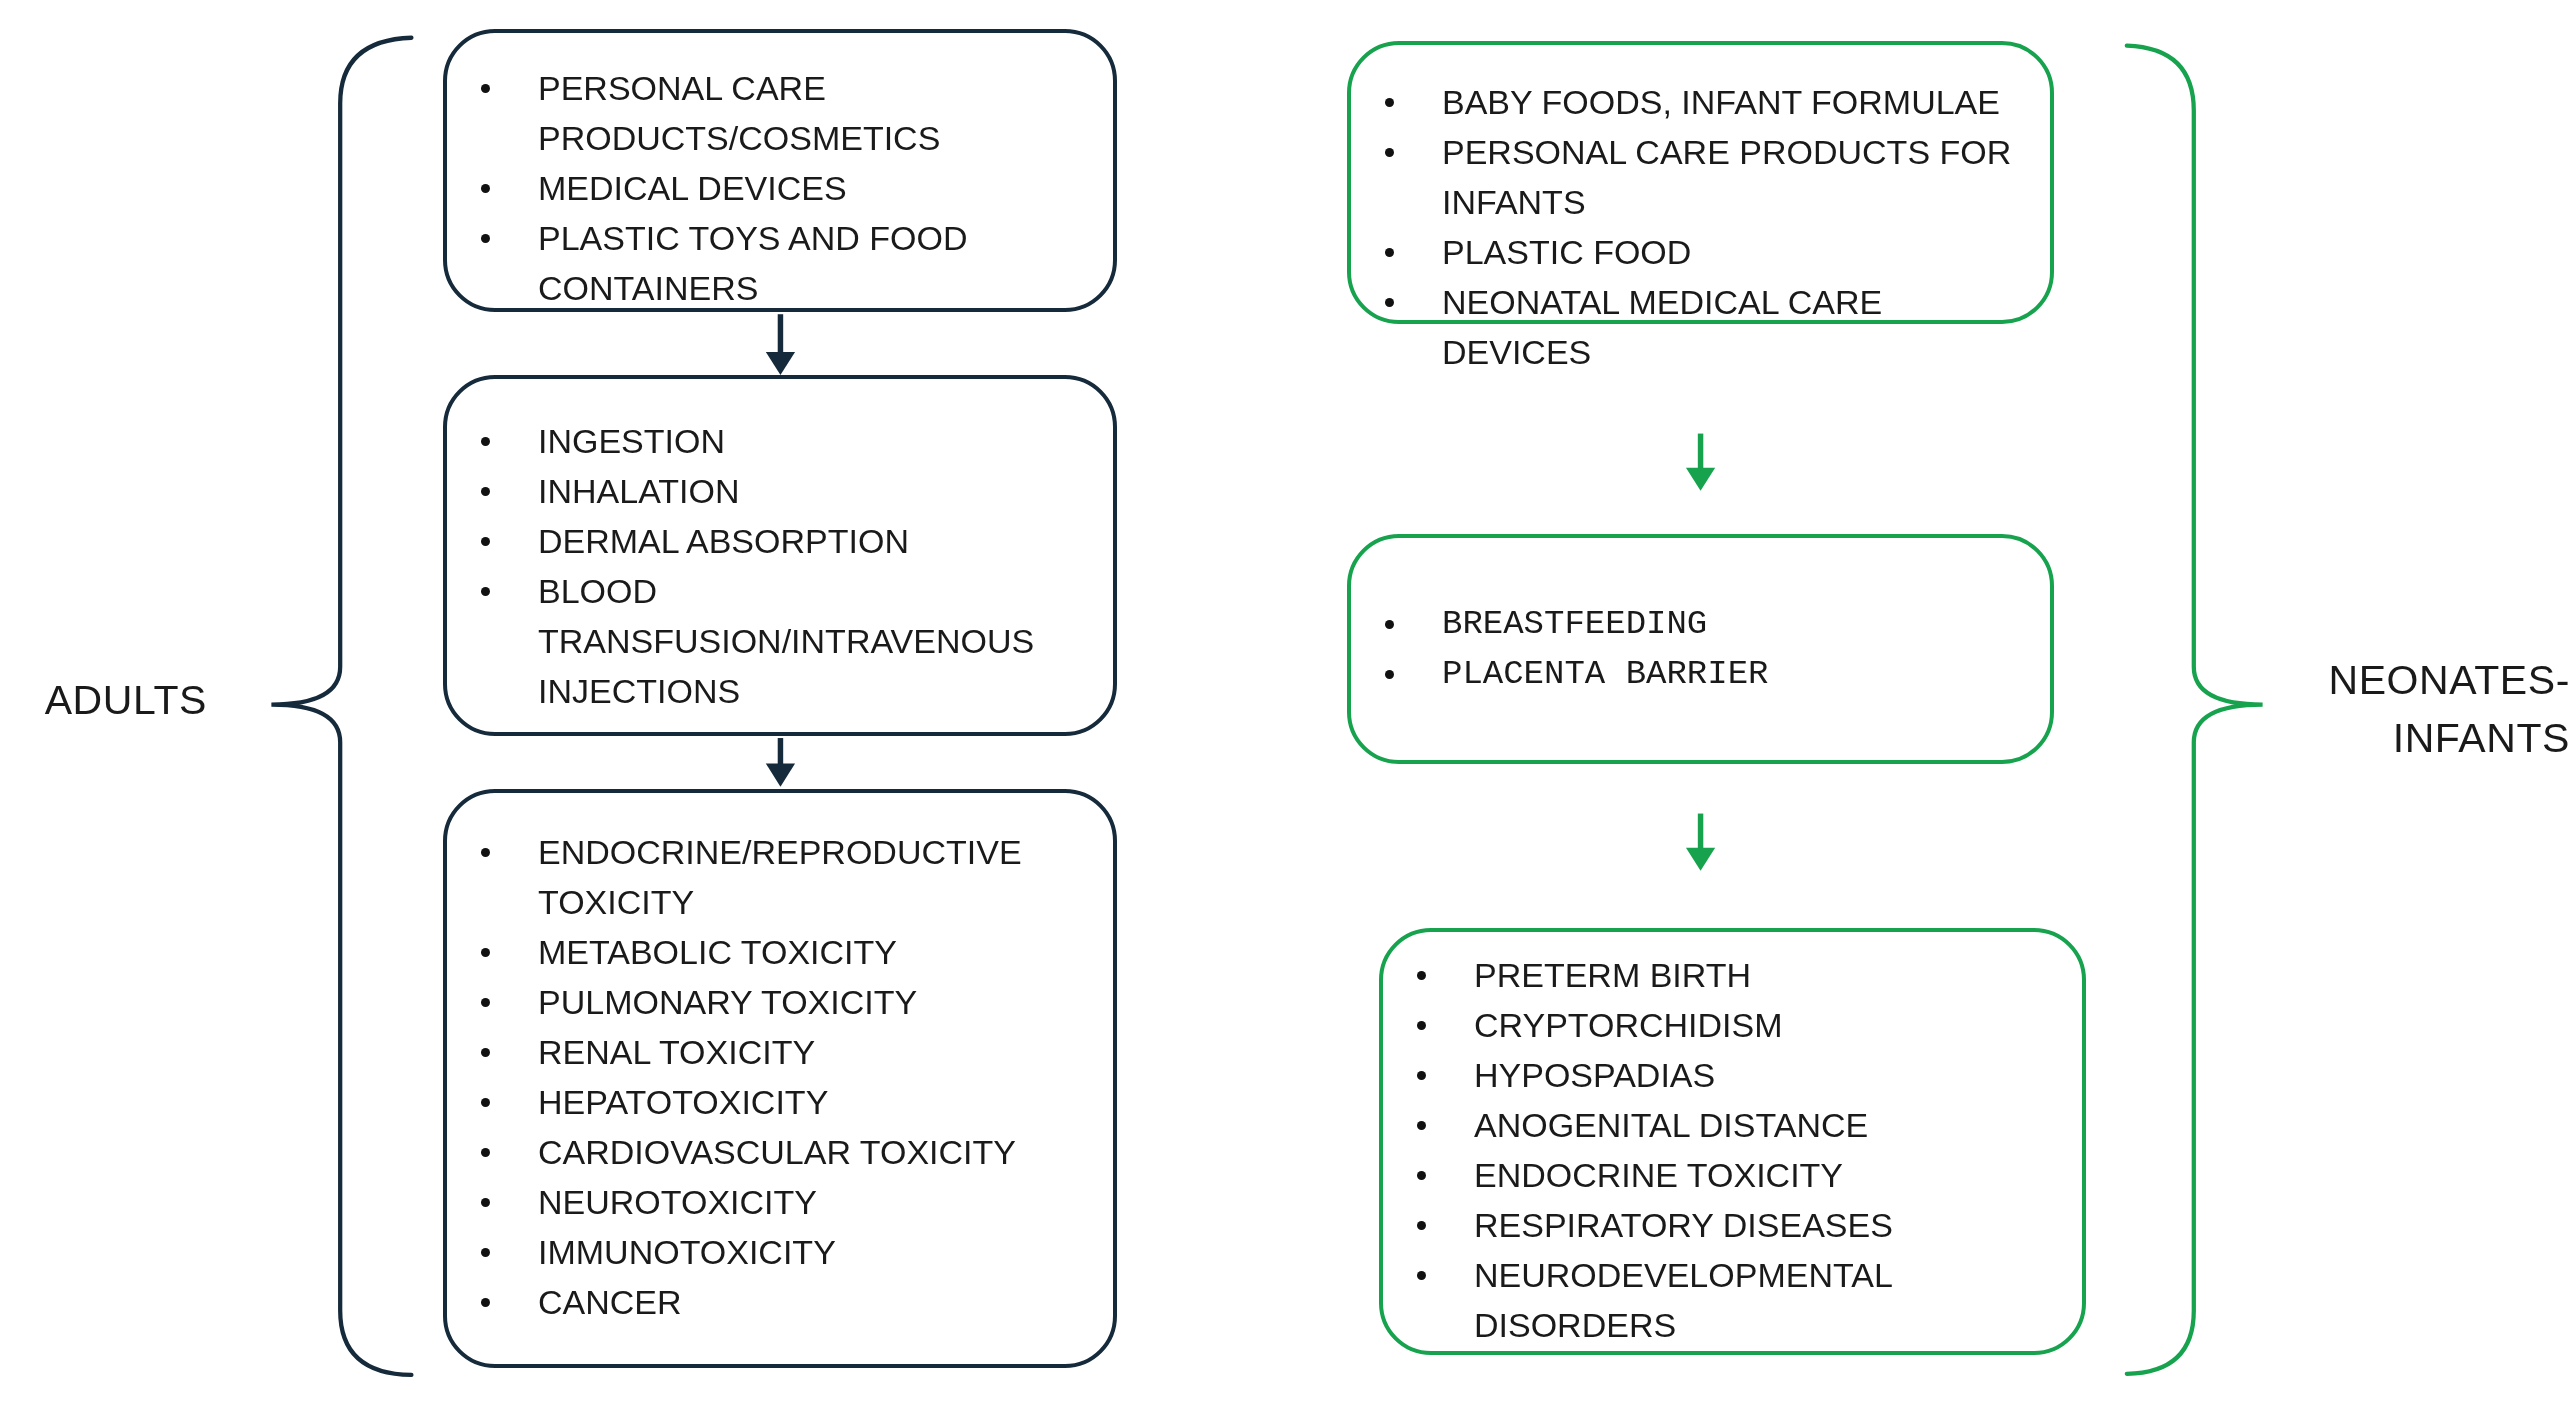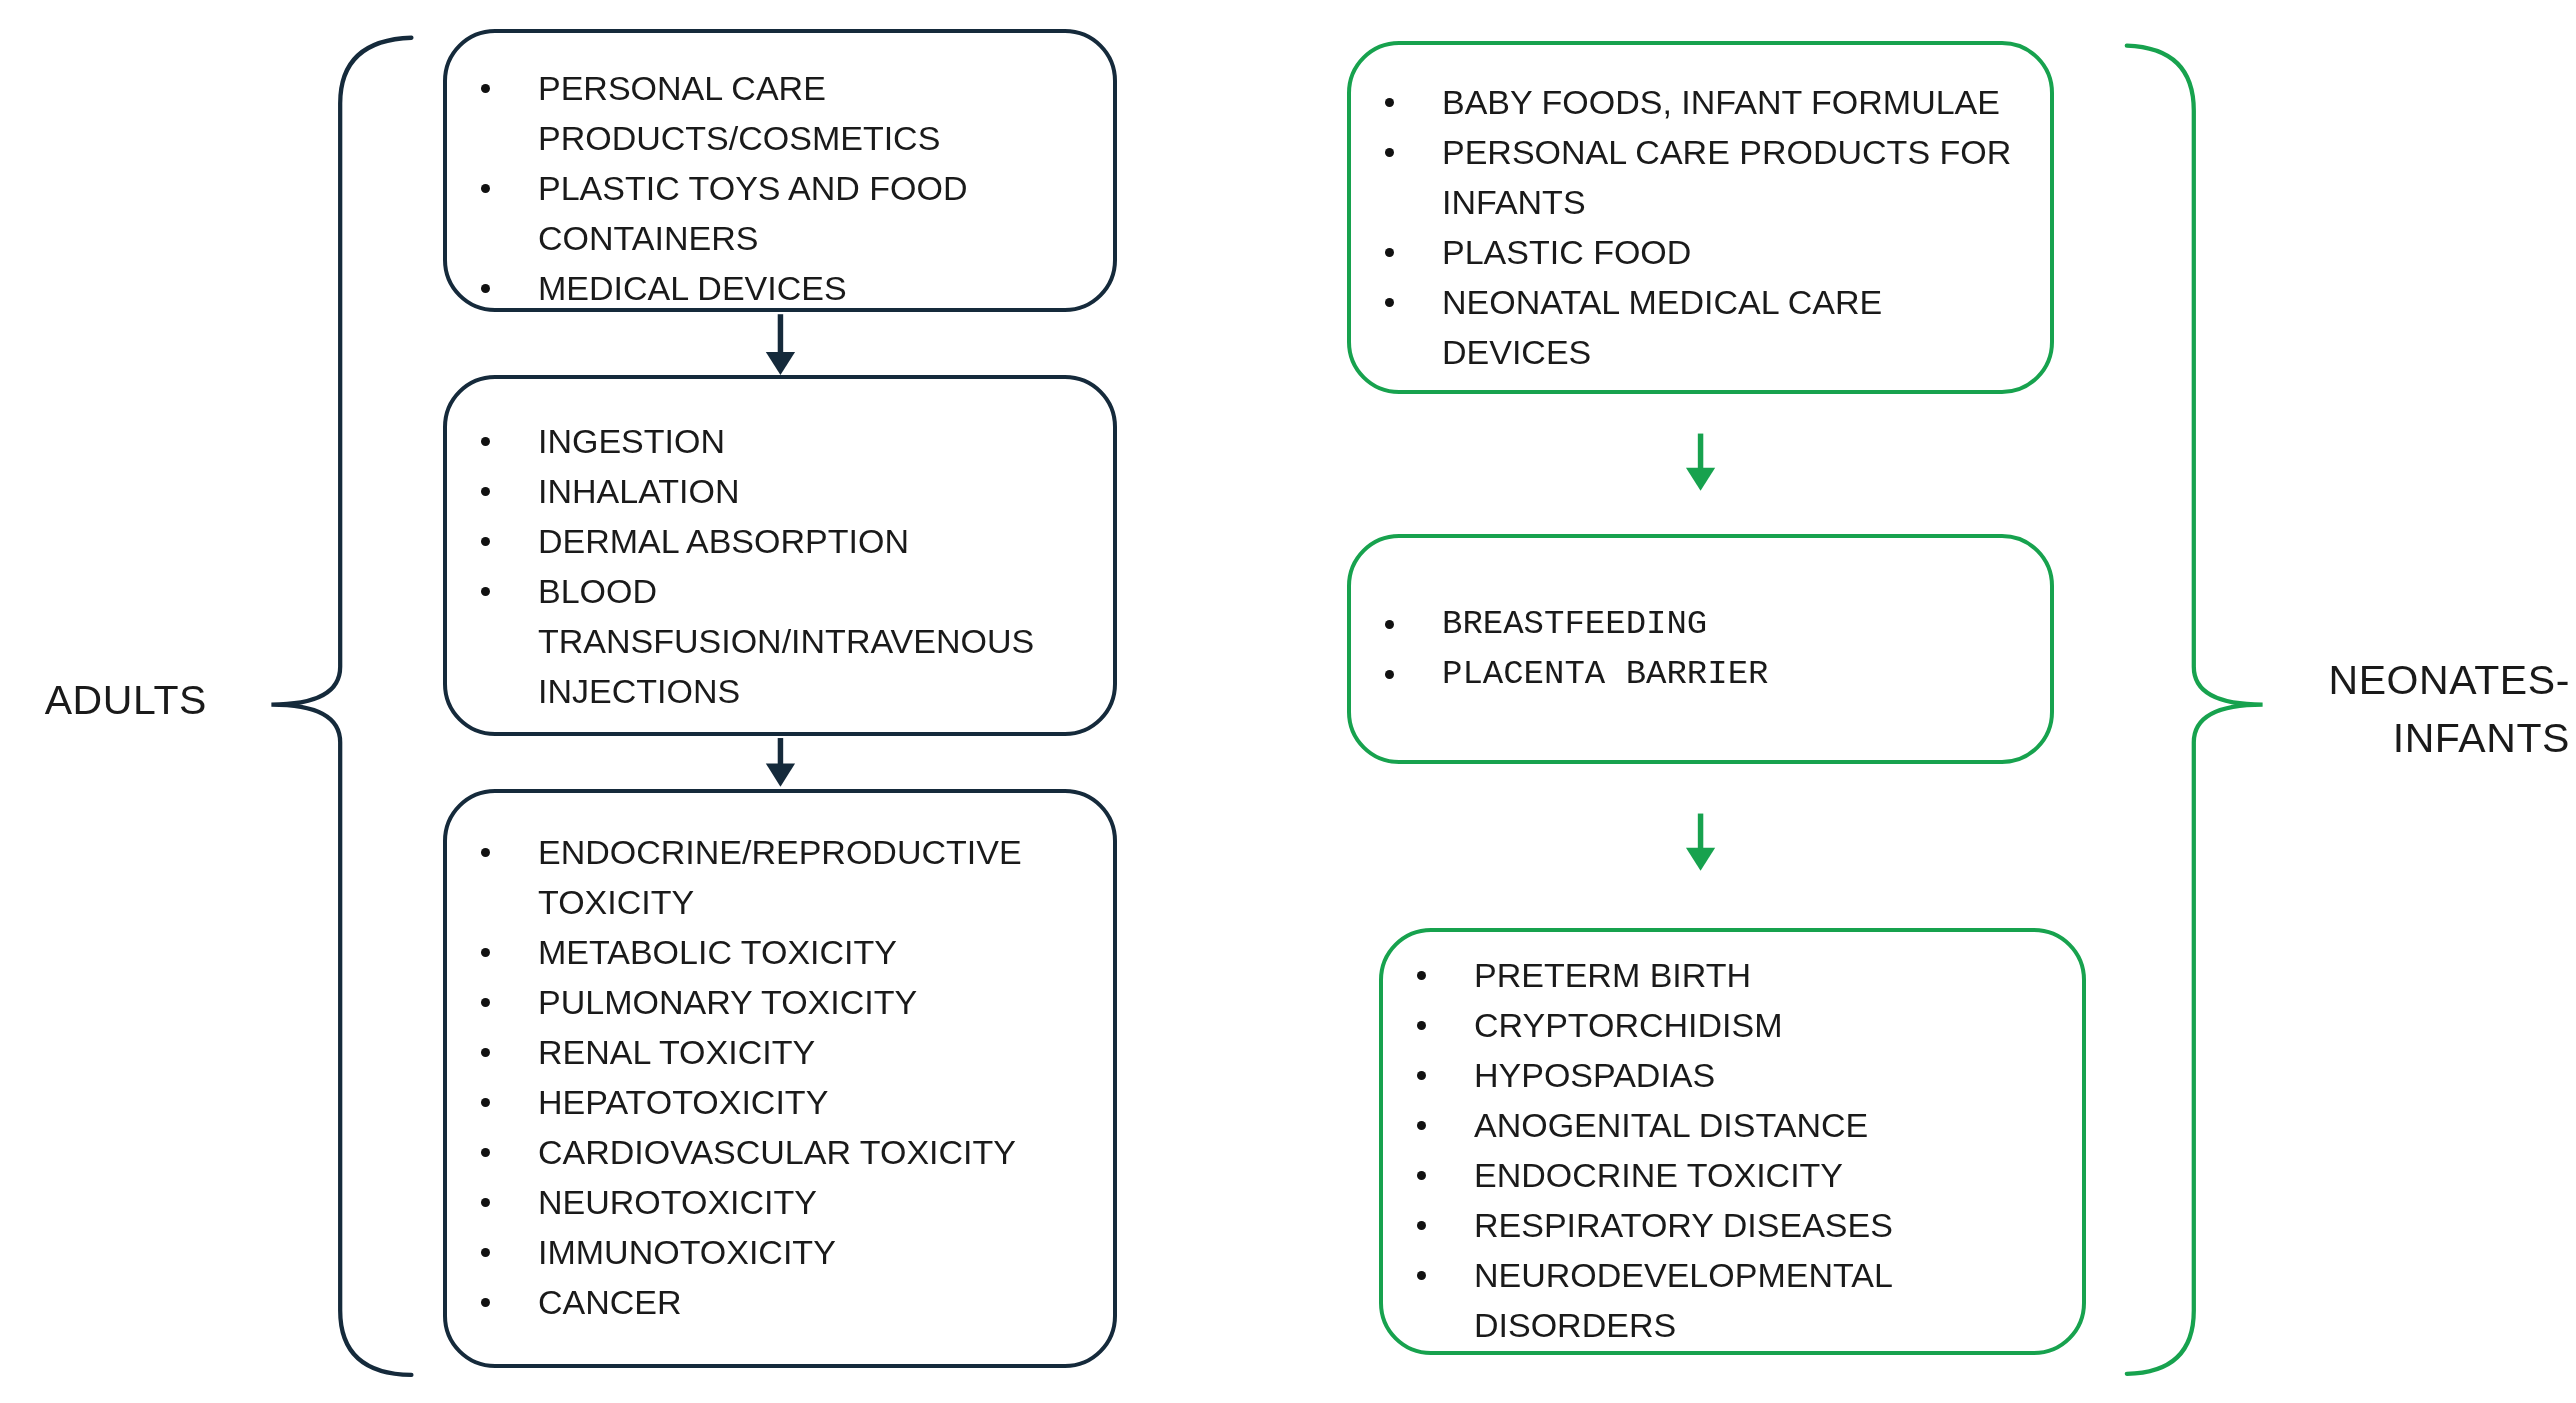--- a/index.html
+++ b/index.html
@@ -57,21 +57,21 @@
     top:21px;
     width:9px;
     height:9px;
     border-radius:50%;
     background:#111;
   }
 
   #lbox1{left:443px;top:29px;width:674px;height:283px;padding-top:30px;}
   #lbox2{left:443px;top:375px;width:674px;height:361px;padding-top:37px;}
   #lbox3{left:443px;top:789px;width:674px;height:579px;padding-top:34px;}
-  #rbox1{left:1347px;top:41px;width:707px;height:353px;padding-top:32px;}
+  #rbox1{left:1347px;top:41px;width:707px;height:283px;padding-top:32px;}
   #rbox2{left:1347px;top:534px;width:707px;height:230px;display:flex;flex-direction:column;justify-content:center;font-family:Liberation Mono, monospace;}
   #rbox3{left:1347px;top:928px;width:707px;height:427px;padding-top:18px;margin-left:32px;}
 
   .side-label{
     position:absolute;
     font-size:41px;
     color:var(--text);
     text-align:right;
     letter-spacing:0.6px;
   }
@@ -105,22 +105,22 @@
   <div class="side-label" id="adults-label">ADULTS</div>
 
   <div class="side-label" id="neonates-label">
     <div>NEONATES-</div>
     <div>INFANTS</div>
   </div>
 
   <div class="box" id="lbox1">
     <ul class="blist">
         <li>PERSONAL CARE PRODUCTS/⁠COSMETICS</li>
+        <li>MEDICAL DEVICES</li>
         <li>PLASTIC TOYS AND FOOD CONTAINERS</li>
-        <li>MEDICAL DEVICES</li>
       </ul>
   </div>
   <div class="box" id="lbox3">
     <ul class="blist">
         <li>ENDOCRINE/⁠REPRODUCTIVE TOXICITY</li>
         <li>METABOLIC TOXICITY</li>
         <li>PULMONARY TOXICITY</li>
         <li>RENAL TOXICITY</li>
         <li>HEPATOTOXICITY</li>
         <li>CARDIOVASCULAR TOXICITY</li>

